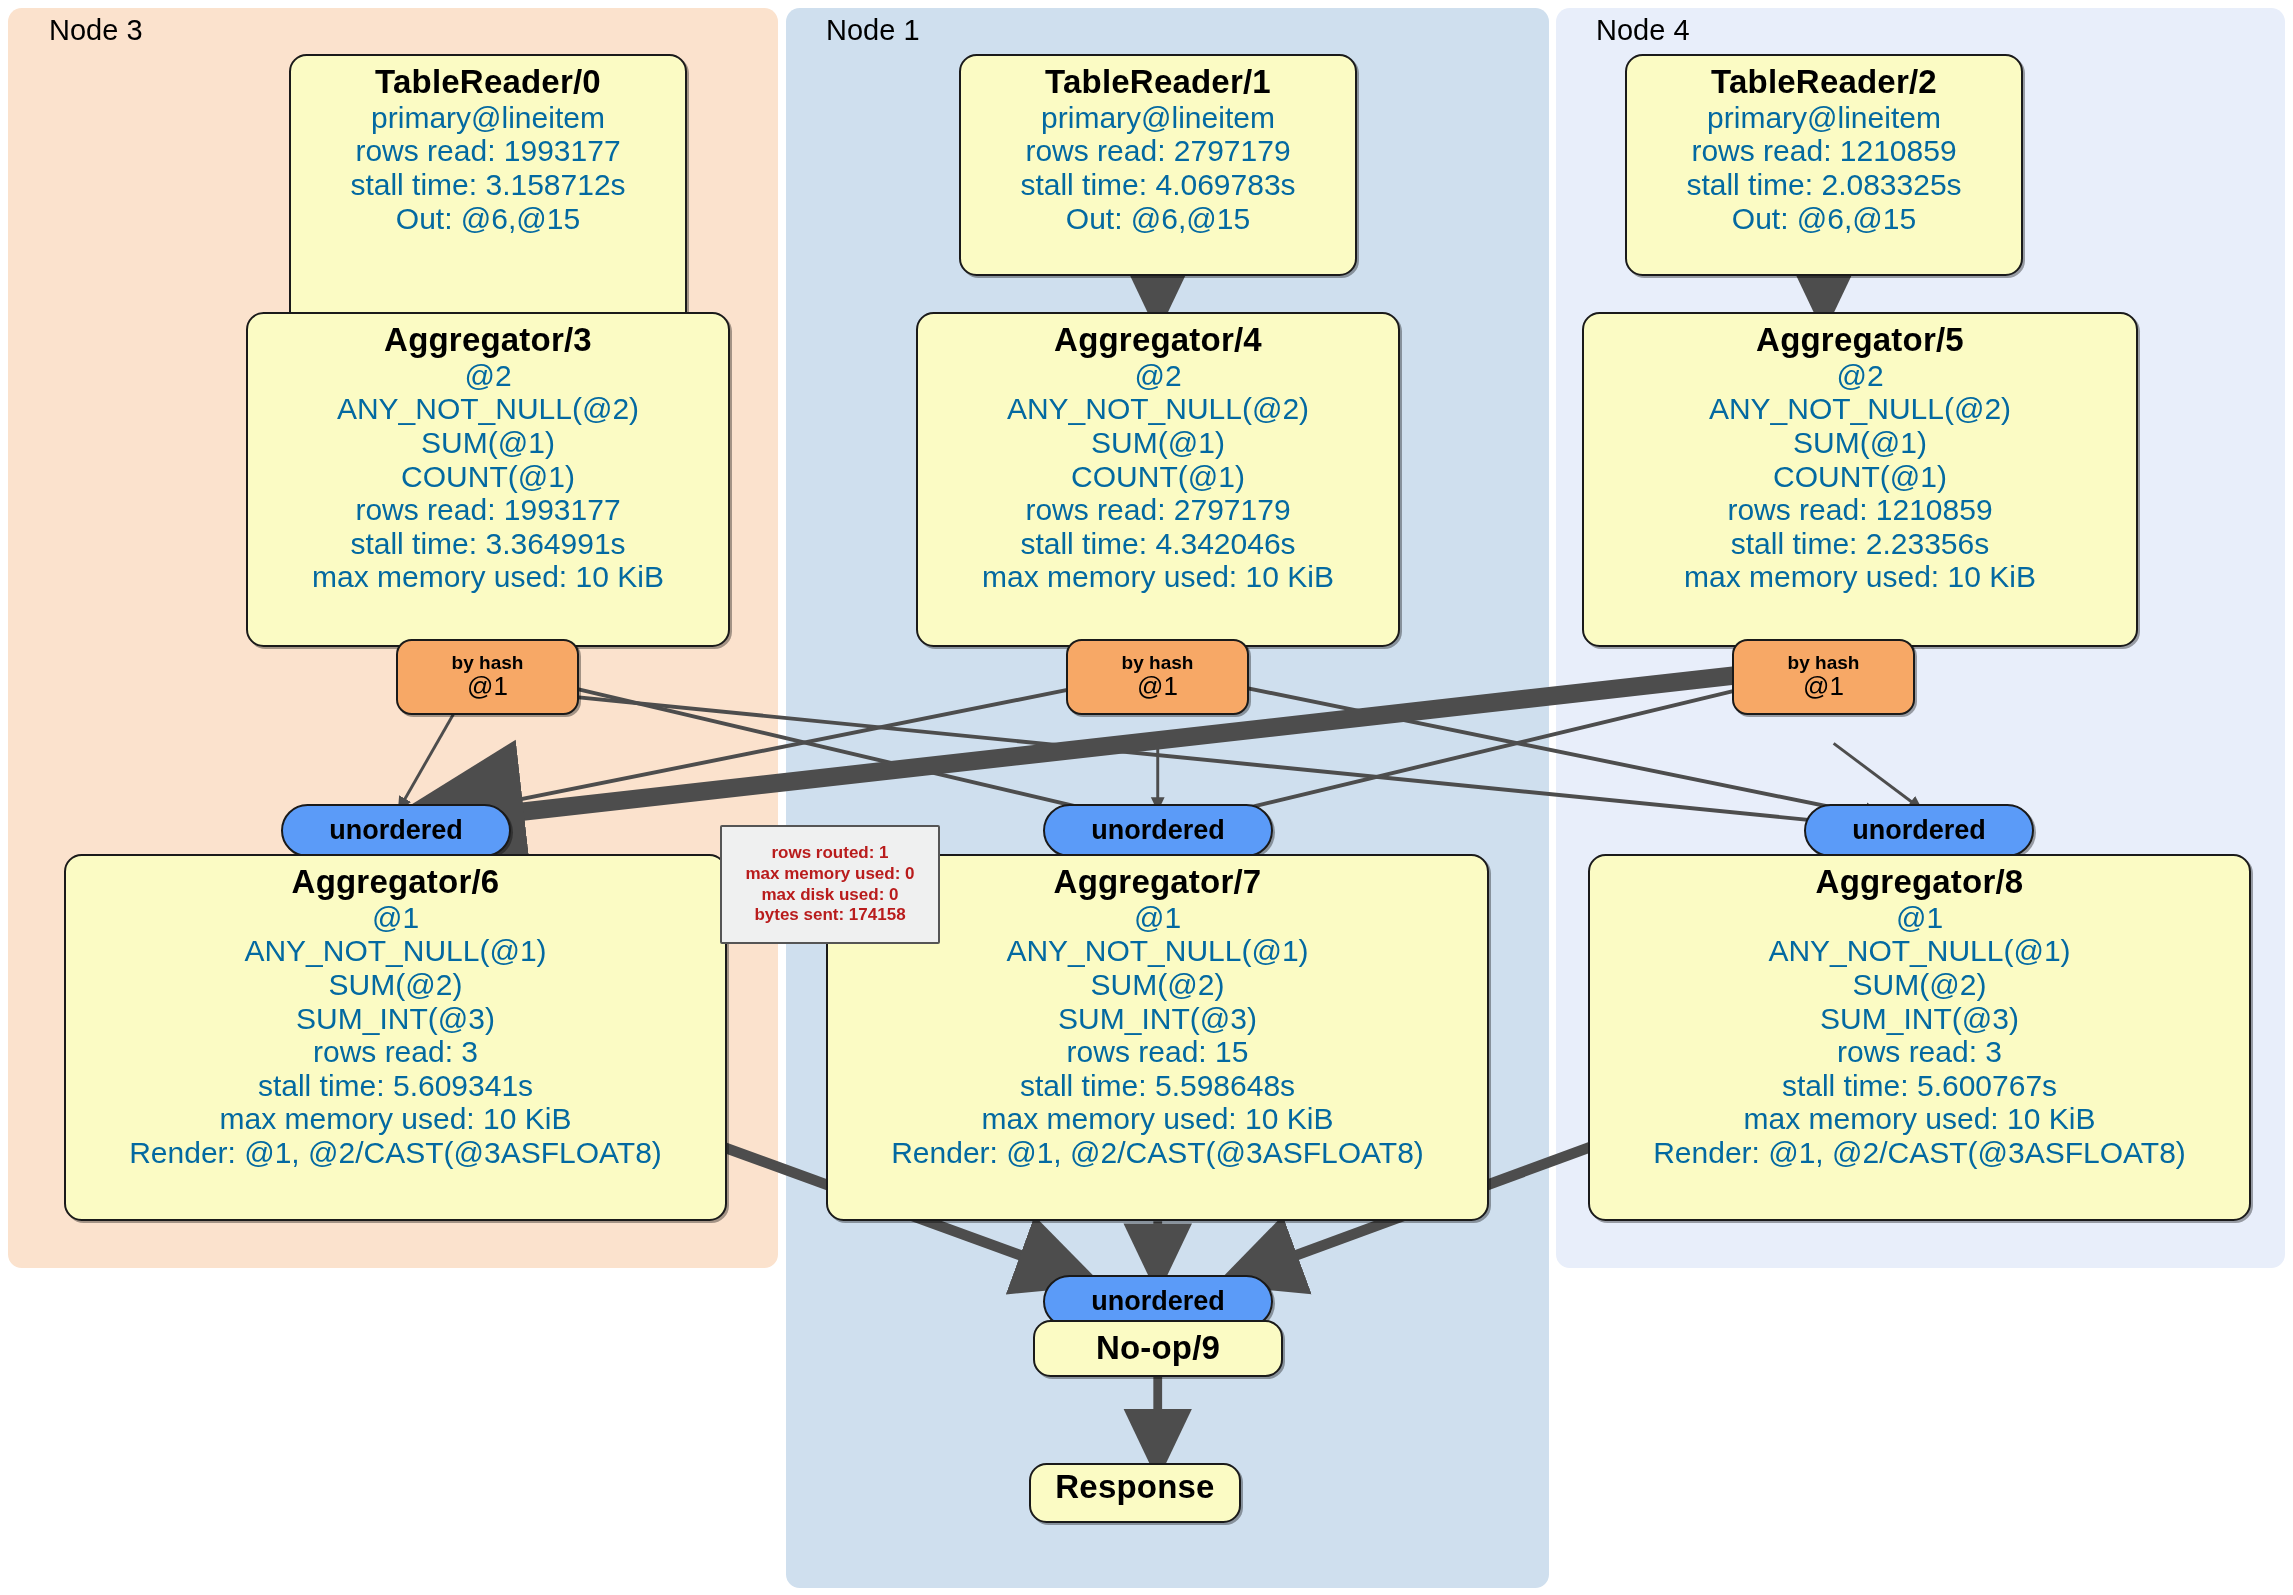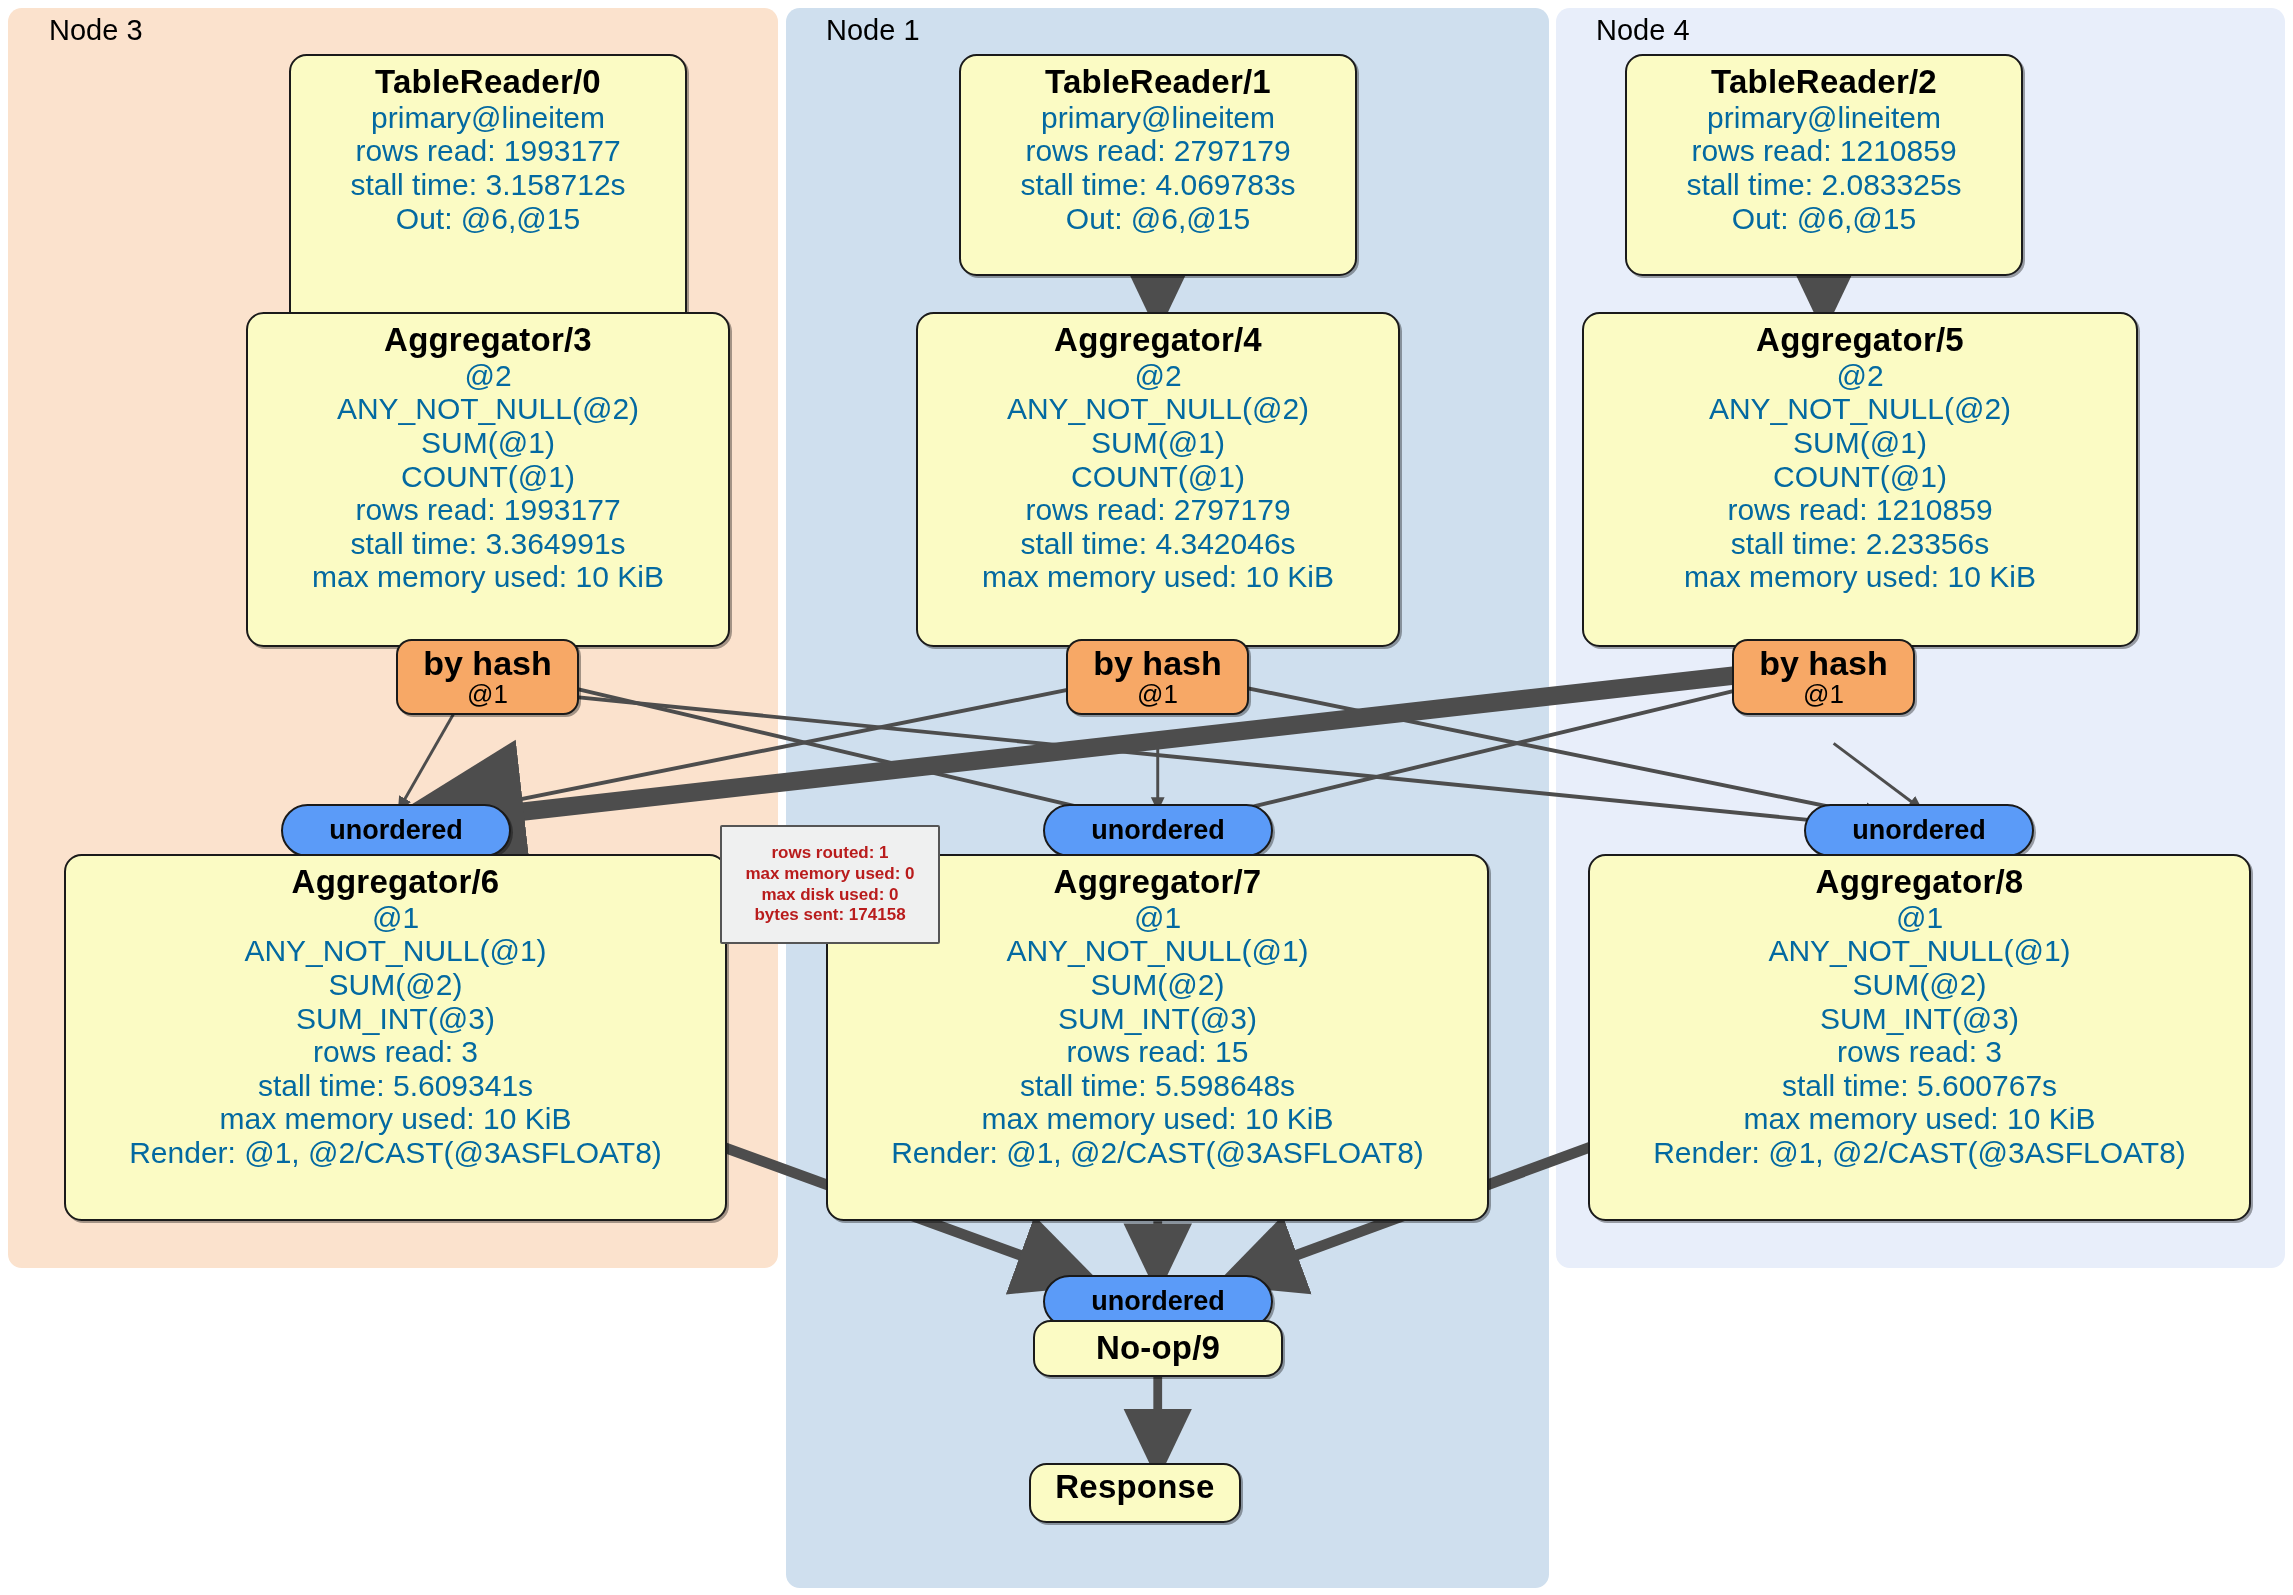--- a/index.html
+++ b/index.html
@@ -27,21 +27,21 @@
   .proc .ttl{font-size:33px;font-weight:bold;color:#000;line-height:1.12;letter-spacing:0.2px;}
   .proc .ln{font-size:30px;color:#0369a1;line-height:1.12;white-space:nowrap;}
 
   
   .hashnode{
     position:absolute;box-sizing:border-box;
     background:#f7a866;border:2.9px solid #1a1a1a;border-radius:15.6px;
     display:flex;flex-direction:column;align-items:center;justify-content:center;
     box-shadow:2px 2px 0 rgba(0,0,0,0.35);
   }
-  .hashnode .h1{font-size:34px;font-weight:bold;color:#000;line-height:1.05;}
+  .hashnode .h1{font-size:19px;font-weight:bold;color:#000;line-height:1.05;}
   .hashnode .h2{font-size:26px;color:#000;line-height:1.05;}
 
   .unord{
     position:absolute;box-sizing:border-box;
     background:#5b9bf8;border:2.9px solid #1a1a1a;border-radius:974px;
     display:flex;align-items:center;justify-content:center;
     box-shadow:2px 2px 0 rgba(0,0,0,0.35);
   }
   .unord span{font-size:27px;font-weight:bold;color:#000;}
 

